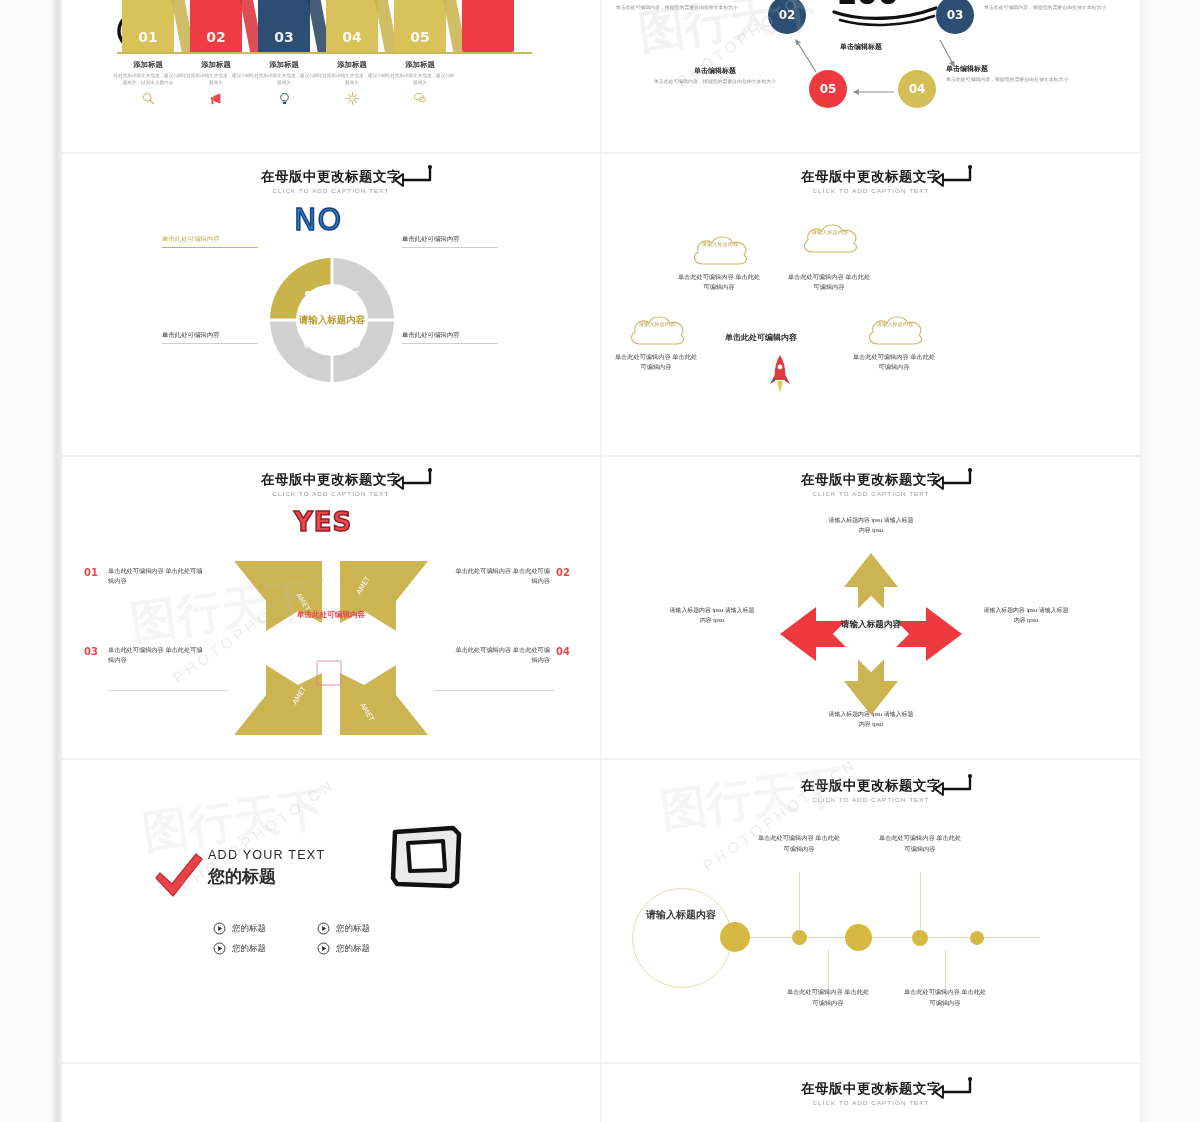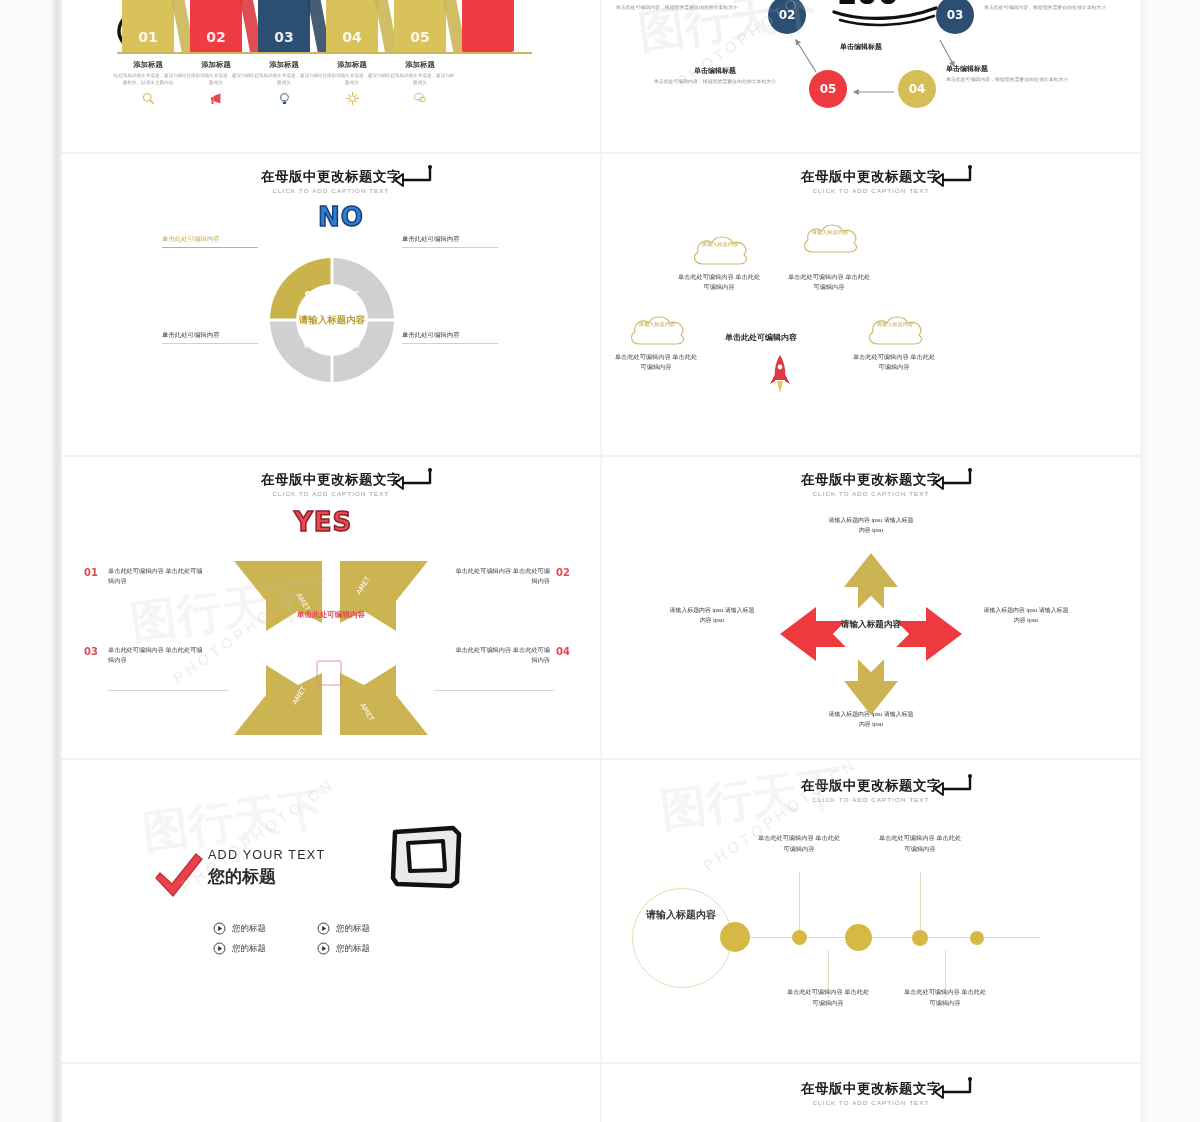--- a/index.html
+++ b/index.html
@@ -58,22 +58,22 @@
   .fblock .fd{font-size:4.9px;color:#8d8d8d;line-height:1.55;margin-top:2px;}
   .centerlbl{position:absolute;font-size:7px;font-weight:bold;color:#2b2b2b;}
   .scribble{position:absolute;}
 
   
   .swot{position:absolute;}
   .swot .hub{position:absolute;border-radius:50%;background:#fff;display:flex;align-items:center;
     justify-content:center;text-align:center;color:#b89d2e;font-size:9.5px;line-height:1.3;font-weight:bold;}
   .swot .qlab{position:absolute;font-size:13px;font-weight:bold;color:#fff;opacity:.92;
     font-family:"DejaVu Sans",sans-serif;}
-  .noword{position:absolute;font-size:26px;font-weight:bold;color:#2f7fd0;
-    -webkit-text-stroke:1.5px #17427a;font-family:"DejaVu Sans",sans-serif;letter-spacing:1px;margin-left:24px;}
+  .noword{position:absolute;font-size:30px;font-weight:normal;color:#2f7fd0;
+    -webkit-text-stroke:1.5px #17427a;font-family:"DejaVu Sans",sans-serif;letter-spacing:1px;}
   .yesword{position:absolute;font-size:26px;font-weight:bold;color:#e8474f;
     -webkit-text-stroke:1.5px #8d1f26;font-family:"DejaVu Sans",sans-serif;letter-spacing:1px;}
   .side-note{position:absolute;width:96px;font-size:6.4px;line-height:1.6;color:#3a3a3a;
     padding-bottom:3px;border-bottom:1px solid #cfcfcf;}
   .side-note.gold{color:#c2ae55;border-bottom-color:#c9b34a;}
 
   
   .cloud{position:absolute;width:62px;height:38px;}
   .cloud .ctxt{position:absolute;left:0;right:0;top:9px;text-align:center;font-size:5.2px;
     color:#bda64e;line-height:1.35;}

